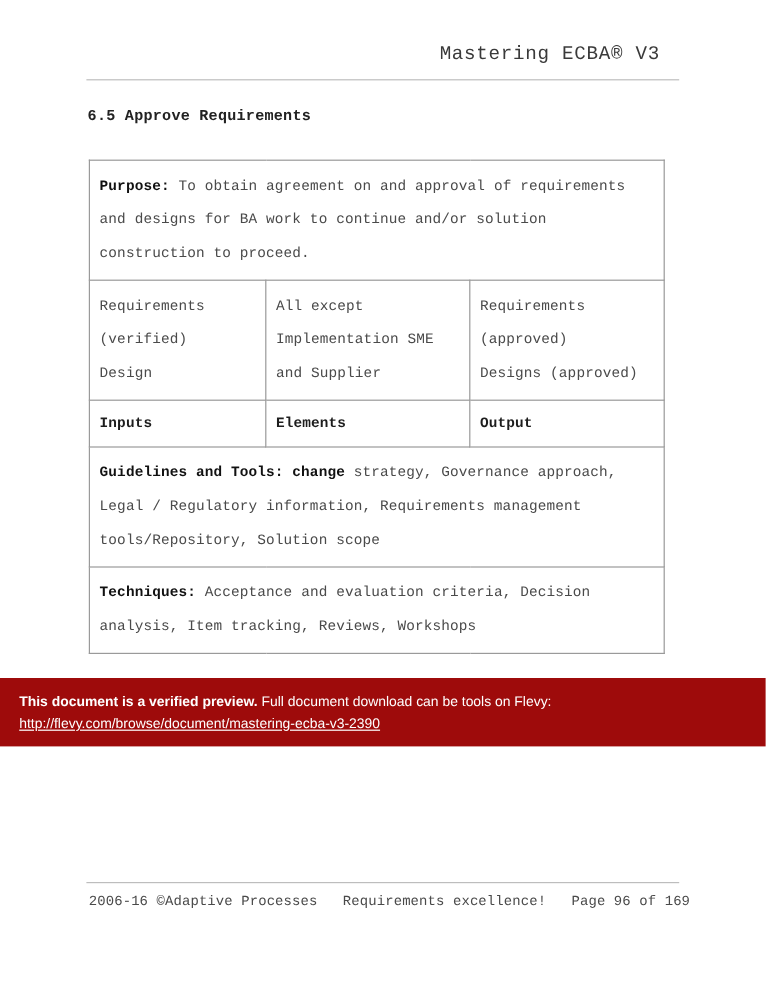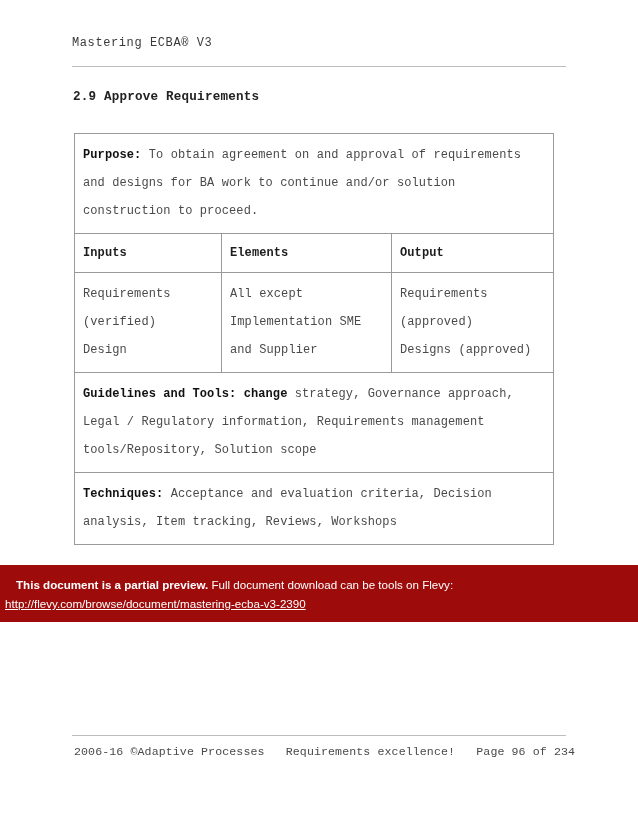--- a/index.html
+++ b/index.html
@@ -19,24 +19,25 @@
   .page {
     position: absolute;
     left: 0; top: 0;
     width: 638px;
     height: 826px;
   }
 
   
   .header {
     position: absolute;
-    left: 72px;
+    left: 56px;
     top: 36px;
     width: 494px;
-    font-size: 12px;
+    text-align: right;
+    font-size: 16px;
     letter-spacing: 0.6px;
     color: #3a3a3a;
   }
   .header-rule {
     position: absolute;
     left: 72px;
     top: 66px;
     width: 494px;
     height: 1px;
     background: #bdbdbd;
@@ -103,21 +104,21 @@
     top: 13px;
     font-family: "Liberation Sans", sans-serif;
     font-size: 11.6px;
     color: #ffffff;
   }
   .banner-line1 .b-strong {
     font-weight: bold;
   }
   .banner-line2 {
     position: absolute;
-    left: 5px;
+    left: 16px;
     top: 32px;
     font-family: "Liberation Sans", sans-serif;
     font-size: 11.6px;
     color: #ffffff;
   }
 
   
   .footer-rule {
     position: absolute;
     left: 72px;
@@ -138,72 +139,72 @@
   }
 </style>
 </head>
 <body>
 
 <div class="page">
 
   <div class="header">Mastering ECBA® V3</div>
   <div class="header-rule"></div>
 
-  <div class="section-heading">2.9 Approve Requirements</div>
+  <div class="section-heading">6.5 Approve Requirements</div>
 
   <table class="tbl">
     <colgroup>
       <col class="col-a">
       <col class="col-b">
       <col class="col-c">
     </colgroup>
     <tbody>
       <tr>
         <td colspan="3">
           <span class="lead">Purpose:</span><span> To obtain agreement on and approval of requirements and designs for BA work to continue and/or solution construction to proceed.</span>
         </td>
       </tr>
       <tr>
-        <td class="hdr">Inputs</td>
-        <td class="hdr">Elements</td>
-        <td class="hdr">Output</td>
-      </tr>
-      <tr>
         <td>
           <span class="cellline">Requirements</span>
           <span class="cellline">(verified)</span>
           <span class="cellline">Design</span>
         </td>
         <td>
           <span class="cellline">All except</span>
           <span class="cellline">Implementation SME</span>
           <span class="cellline">and Supplier</span>
         </td>
         <td>
           <span class="cellline">Requirements</span>
           <span class="cellline">(approved)</span>
           <span class="cellline">Designs (approved)</span>
         </td>
       </tr>
       <tr>
+        <td class="hdr">Inputs</td>
+        <td class="hdr">Elements</td>
+        <td class="hdr">Output</td>
+      </tr>
+      <tr>
         <td colspan="3">
           <span class="lead">Guidelines and Tools: change</span><span> strategy, Governance approach, Legal / Regulatory information, Requirements management tools/Repository, Solution scope</span>
         </td>
       </tr>
       <tr>
         <td colspan="3">
           <span class="lead">Techniques:</span><span> Acceptance and evaluation criteria, Decision analysis, Item tracking, Reviews, Workshops</span>
         </td>
       </tr>
     </tbody>
   </table>
 
   <div class="banner">
     <div class="banner-line1">
-      <span class="b-strong">This document is a partial preview.</span><span> Full document download can be tools on Flevy:</span>
+      <span class="b-strong">This document is a verified preview.</span><span> Full document download can be tools on Flevy:</span>
     </div>
     <a class="banner-line2" href="#">http://flevy.com/browse/document/mastering-ecba-v3-2390</a>
   </div>
 
   <div class="footer-rule"></div>
-  <div class="footer">2006-16 ©Adaptive Processes   Requirements excellence!   Page 96 of 234</div>
+  <div class="footer">2006-16 ©Adaptive Processes   Requirements excellence!   Page 96 of 169</div>
 
 </div>
 
 </body></html>

